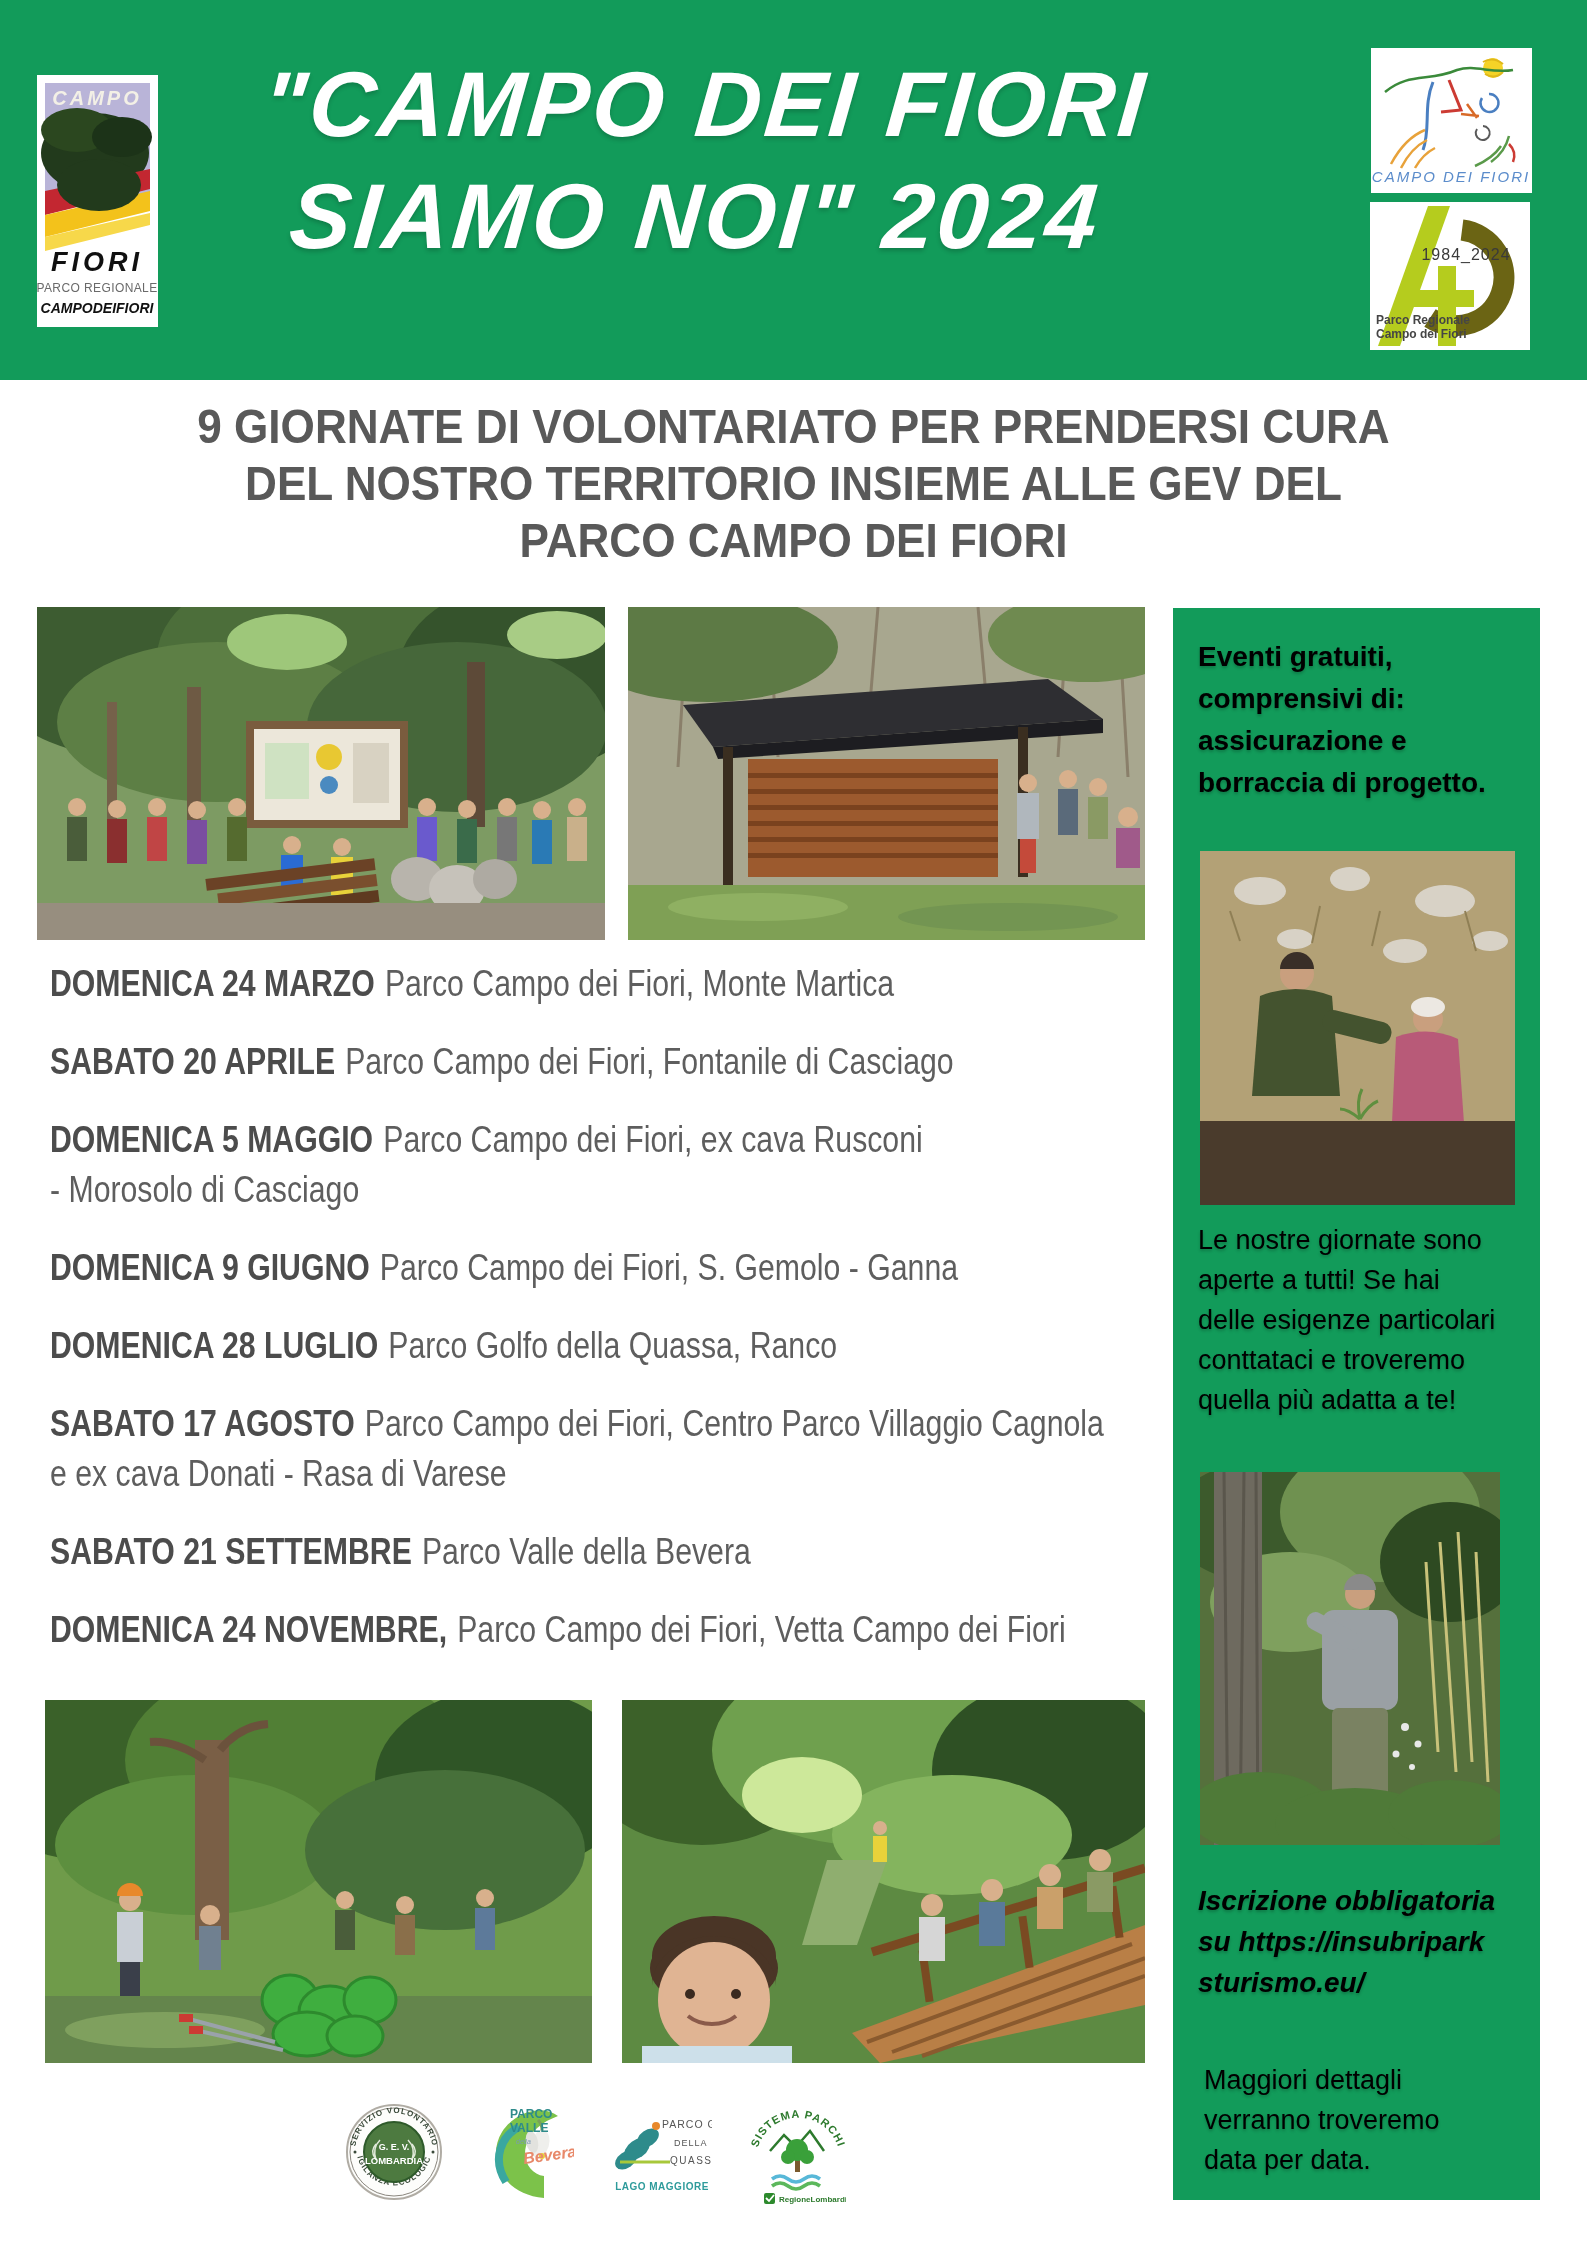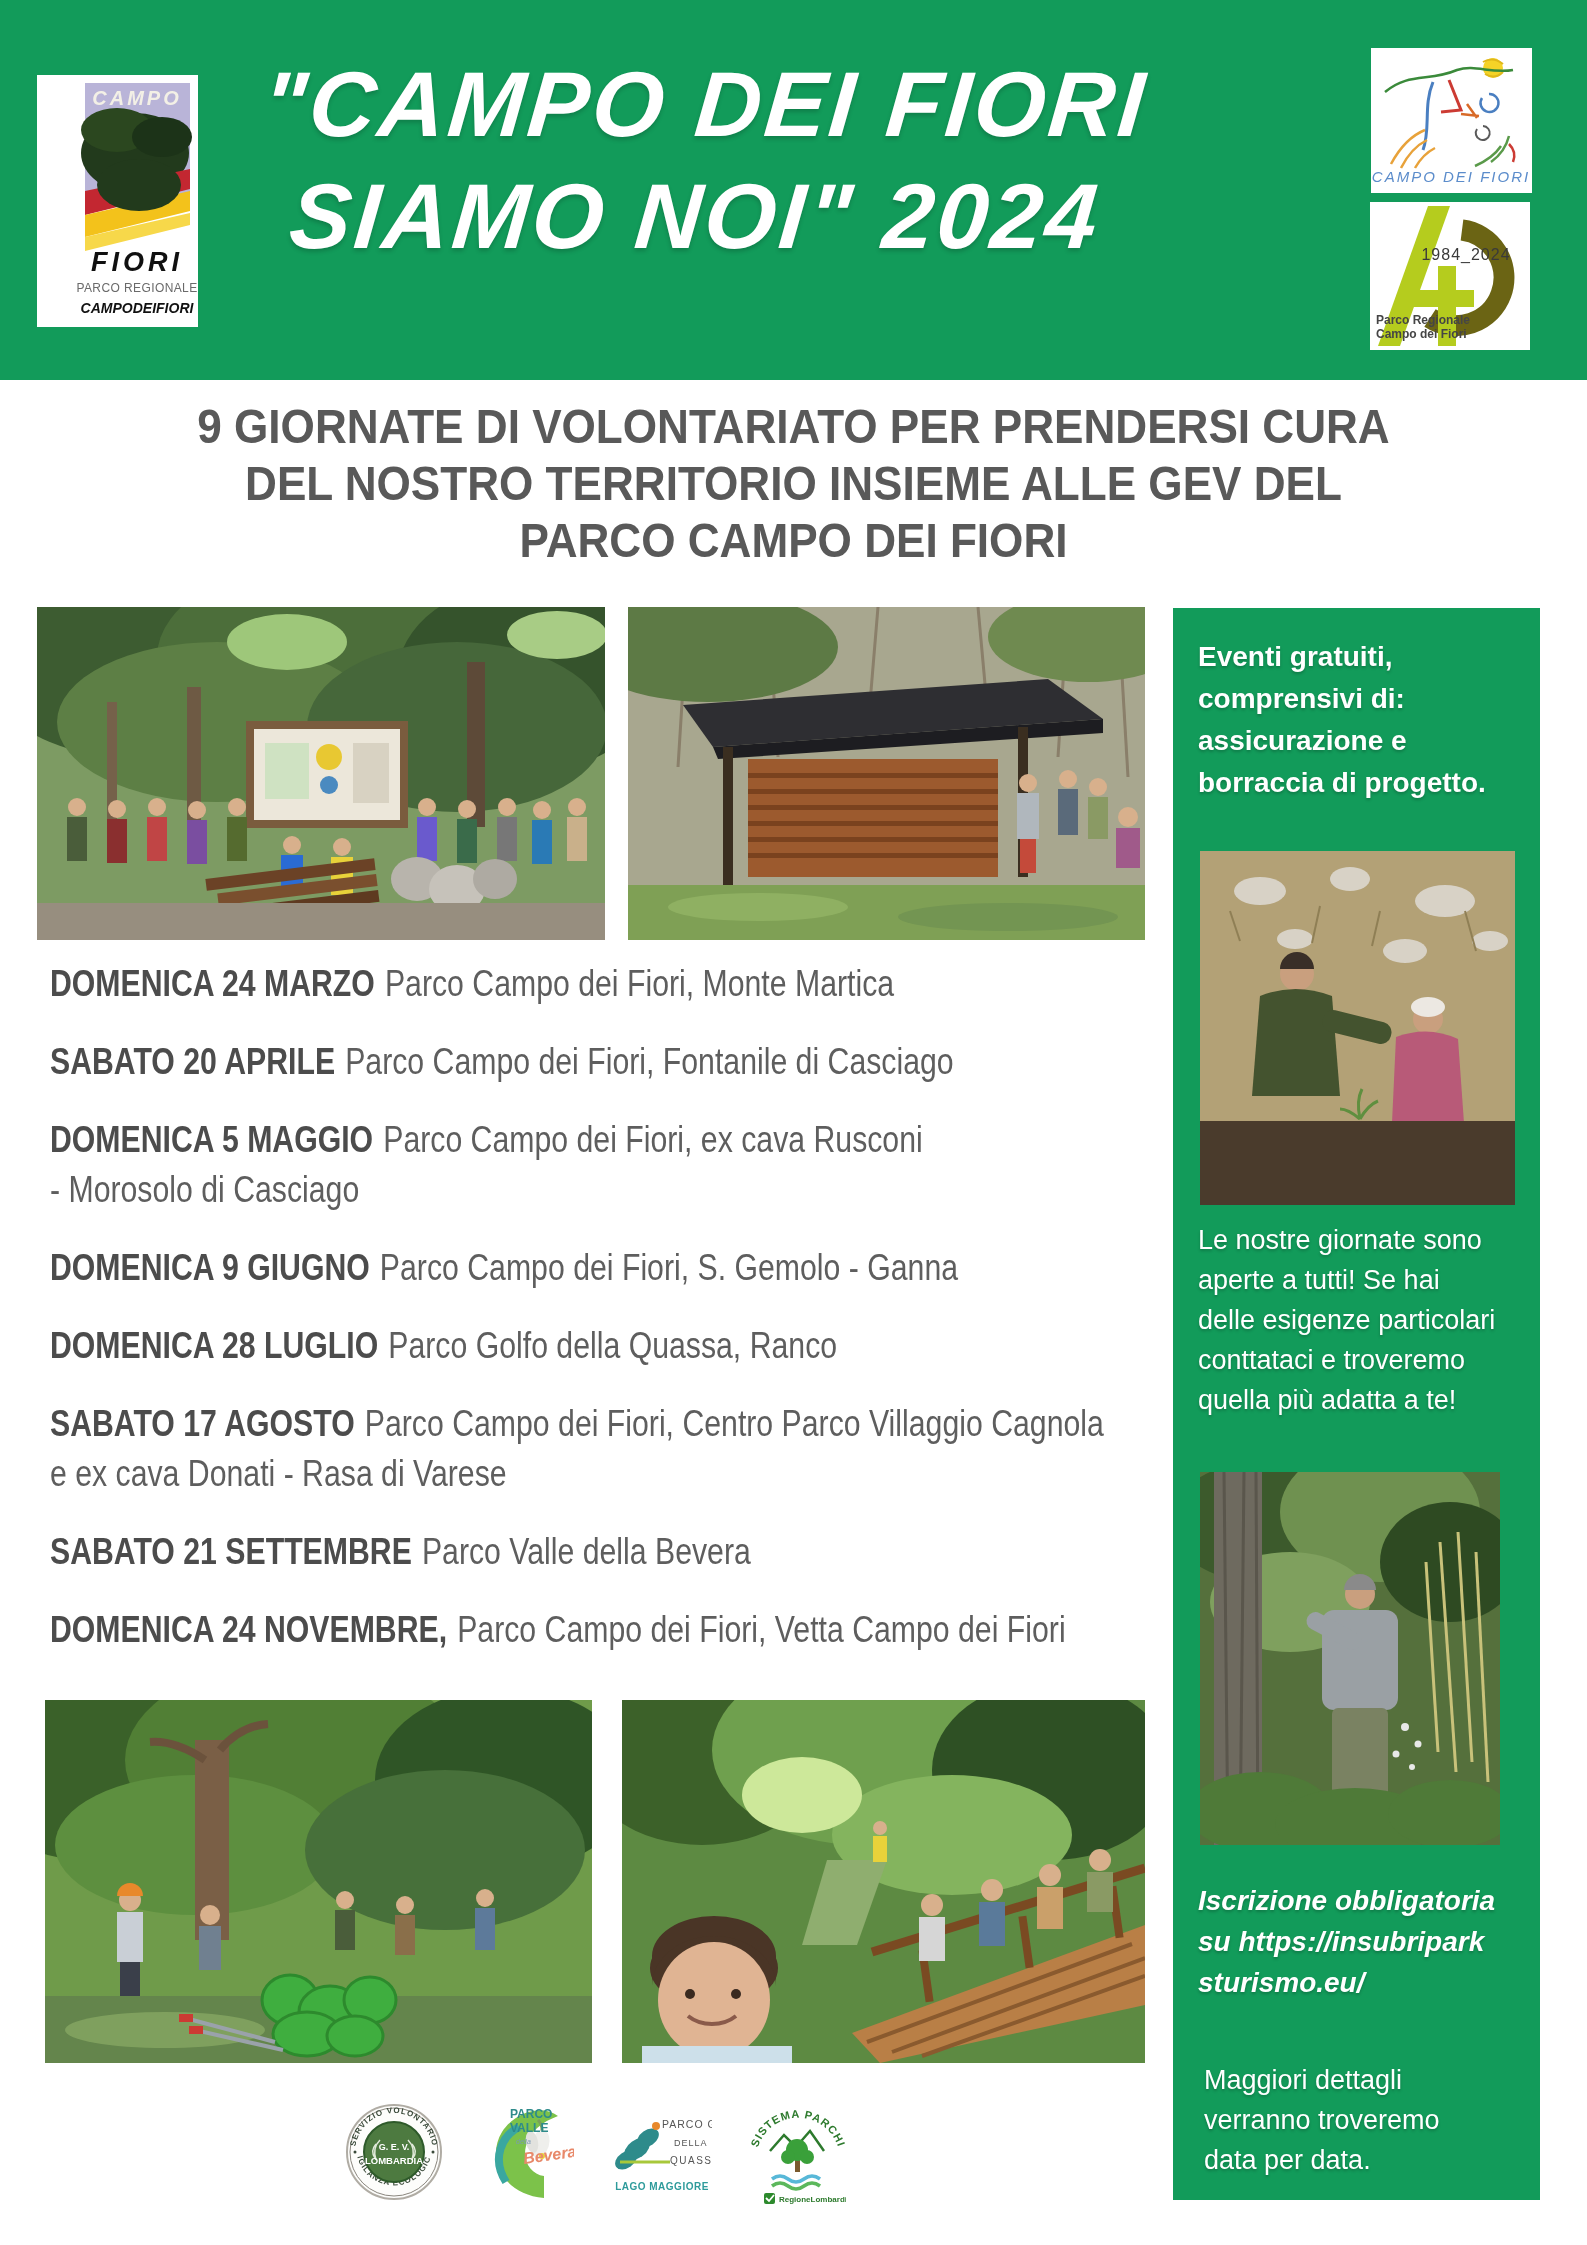--- a/index.html
+++ b/index.html
@@ -12,21 +12,21 @@
   .header{position:absolute;left:0;top:0;width:1587px;height:380px;background:#129b5a;}
   .title{
     position:absolute;left:120px;top:48px;width:1160px;text-align:center;
     color:#ffffff;font-weight:bold;font-style:italic;
     font-size:92px;line-height:112px;letter-spacing:3px;
     transform:skewX(-5deg);
     text-shadow:0 3px 4px rgba(0,0,0,0.18);
     white-space:nowrap;
   }
   .title span{display:block;}
-  .logo-left{position:absolute;left:37px;top:75px;width:121px;height:252px;background:#fff;padding-left:40px;}
+  .logo-left{position:absolute;left:37px;top:75px;width:121px;height:252px;background:#fff;}
   .logo-draw{position:absolute;left:1371px;top:48px;width:161px;height:145px;background:#fff;}
   .logo-40{position:absolute;left:1370px;top:202px;width:148px;height:148px;background:#fff;}
   
   .subtitle{
     position:absolute;left:0;top:398px;width:1587px;text-align:center;
     color:#595959;font-weight:bold;font-size:49px;line-height:57px;
     transform:scaleX(0.9);
   }
   .subtitle span{display:block;}
   
@@ -41,21 +41,21 @@
   .event{
     font-size:36px;line-height:50px;color:#5e5e5e;
     transform:scaleX(0.84);transform-origin:0 0;
     margin-bottom:28px;white-space:nowrap;
   }
   .event .ev-date{font-weight:bold;color:#4c4c4c;margin-right:12px;}
   .event .ev-loc2{display:block;white-space:nowrap;}
   
   .sidebar{position:absolute;left:1173px;top:608px;width:367px;height:1592px;background:#129b5a;}
   .sb-text{
-    position:absolute;color:#ffffff;font-size:28px;line-height:42px;
+    position:absolute;color:#000000;font-size:28px;line-height:42px;
     text-shadow:0 2px 3px rgba(0,0,0,0.22);
   }
   .sb-bold{font-weight:bold;}
   .sb-block1{left:25px;top:28px;width:310px;}
   .sb-block2{left:25px;top:612px;width:300px;font-size:27px;line-height:40px;}
   .sb-block3{left:25px;top:1272px;width:300px;word-break:break-all;line-height:41px;font-style:italic;}
   .sb-block4{left:31px;top:1452px;width:290px;font-size:27px;line-height:40px;}
   .sb-photoA{position:absolute;left:27px;top:243px;width:315px;height:354px;overflow:hidden;}
   .sb-photoB{position:absolute;left:27px;top:864px;width:300px;height:373px;overflow:hidden;}
   

